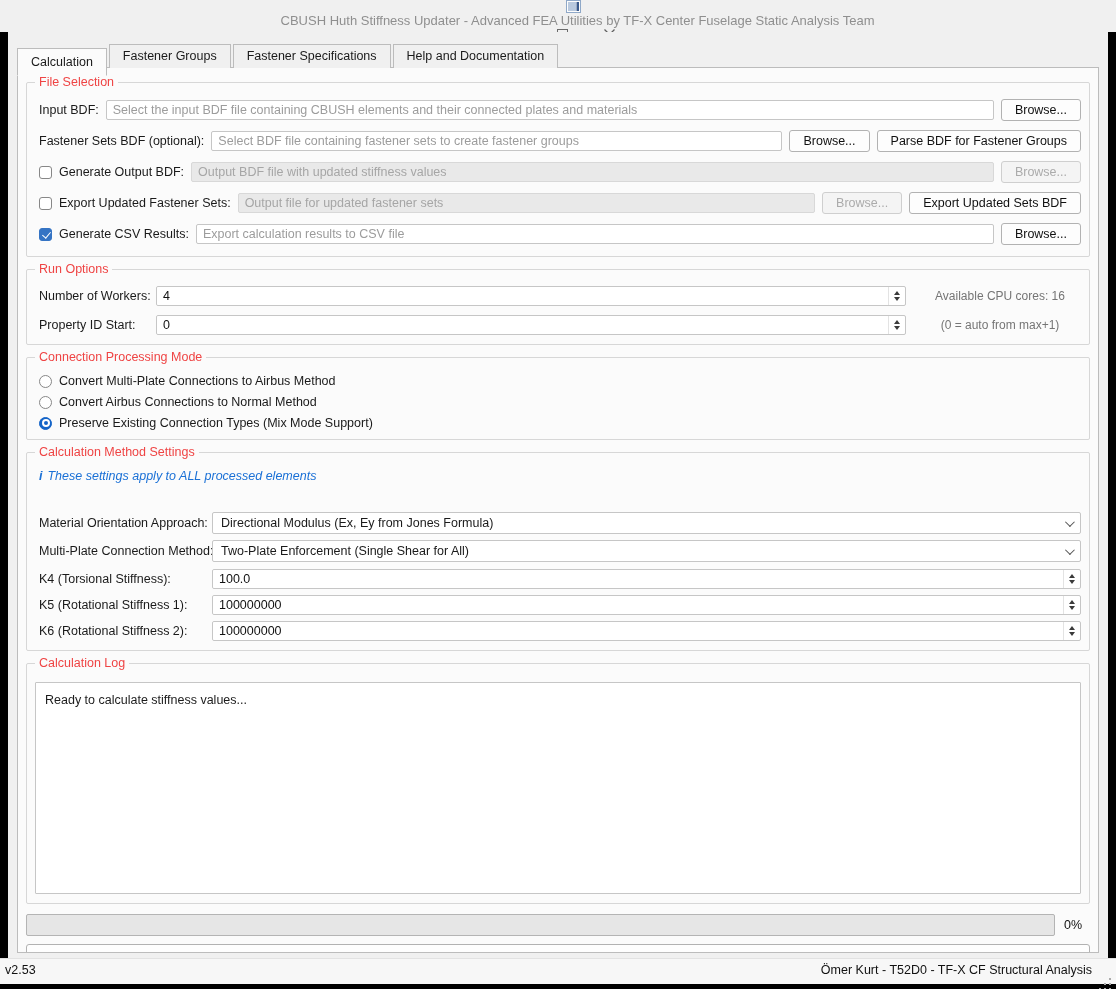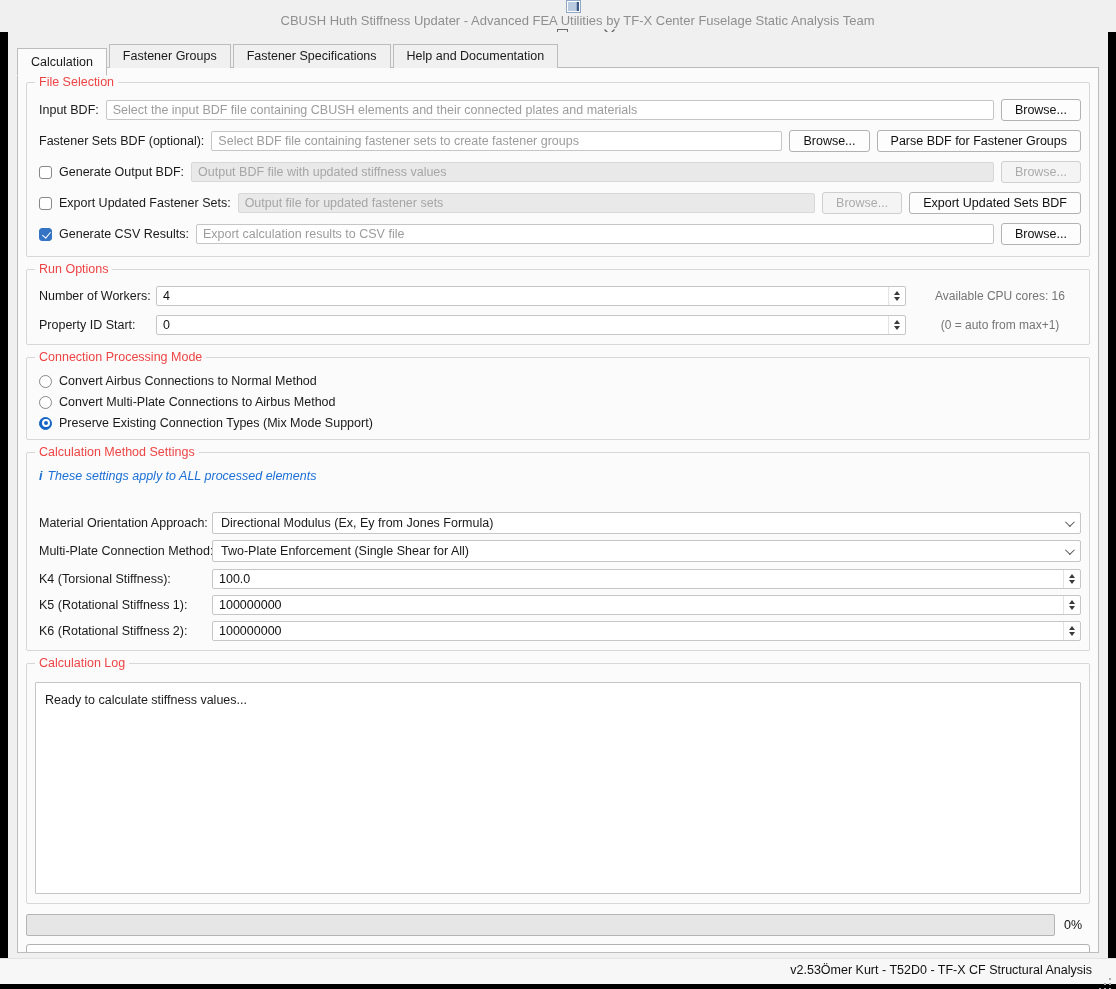--- a/index.html
+++ b/index.html
@@ -120,21 +120,21 @@
 
   .calc-btn {
     display:block; width:calc(100% - 4px); margin:8px 2px 5px 2px; height:28px;
     background:#fefefe; border:1px solid #b2b2b2; border-radius:3px;
     font-weight:bold; font-size:13px; font-family:"Liberation Sans",sans-serif; color:#000; cursor:default;
   }
 
   .statusbar {
     position:absolute; left:0; right:0; bottom:5px; height:26px;
     background:#f7f7f7; border-top:1px solid #e2e2e2;
-    display:flex; align-items:center; justify-content:flex-end;
+    display:flex; align-items:center; justify-content:space-between;
     padding:0 24px 4px 5px; font-size:12.5px; color:#111;
   }
   .grip {
     position:absolute; right:5px; bottom:4px; width:2px; height:2px; background:#ababab;
     box-shadow: -5px 5px 0 #ababab, 0 5px 0 #ababab, -10px 10px 0 #ababab, -5px 10px 0 #ababab, 0 10px 0 #ababab;
   }
 </style>
 </head>
 <body>
 
@@ -237,25 +237,25 @@
         </div>
         <span class="note">(0 = auto from max+1)</span>
       </div>
     </div>
 
     <div class="group">
       <div class="group-title">Connection Processing Mode</div>
 
       <div class="frow" style="margin-bottom:7px;">
         <span class="radio"></span>
-        <span class="flabel">Convert Airbus Connections to Normal Method</span>
+        <span class="flabel">Convert Multi-Plate Connections to Airbus Method</span>
       </div>
       <div class="frow" style="margin-bottom:7px;">
         <span class="radio"></span>
-        <span class="flabel">Convert Multi-Plate Connections to Airbus Method</span>
+        <span class="flabel">Convert Airbus Connections to Normal Method</span>
       </div>
       <div class="frow">
         <span class="radio checked"></span>
         <span class="flabel">Preserve Existing Connection Types (Mix Mode Support)</span>
       </div>
     </div>
 
     <div class="group">
       <div class="group-title">Calculation Method Settings</div>
 

